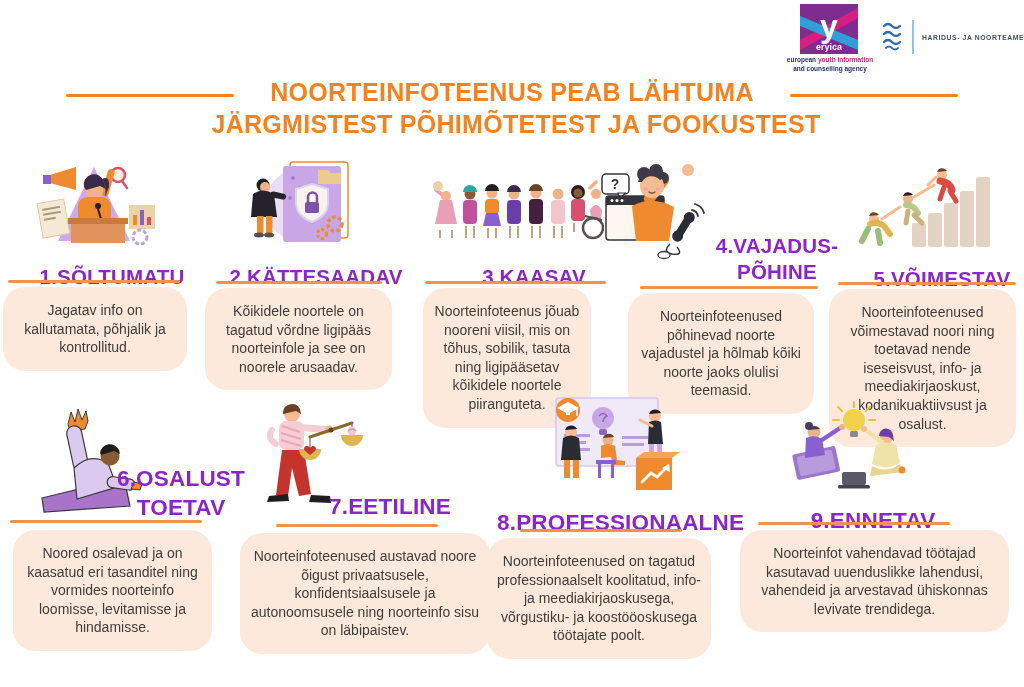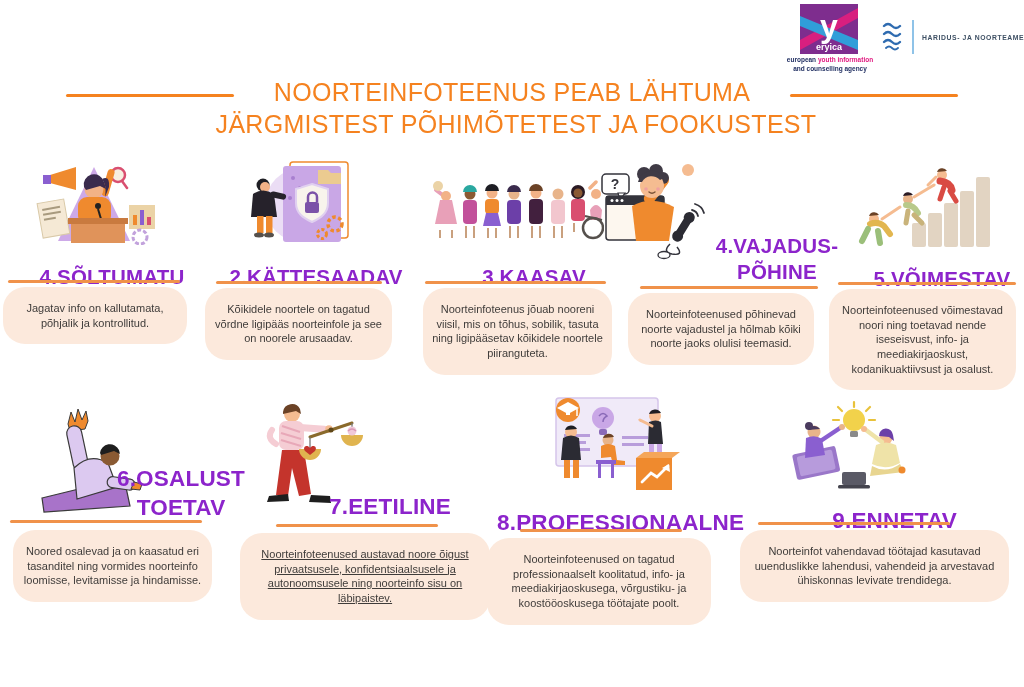--- a/index.html
+++ b/index.html
@@ -13,59 +13,59 @@
   .canvas{
     position:relative;width:1024px;height:687px;background:#fff;overflow:hidden;
     font-family:"Liberation Sans",sans-serif;margin:0 auto;
   }
   .abs{position:absolute;}
   
   .deco-line{position:absolute;height:3px;background:var(--orange);border-radius:2px;}
   .line-left{left:66px;top:94px;width:168px;}
   .line-right{left:790px;top:94px;width:168px;}
   .title-line{position:absolute;left:0;right:0;text-align:center;color:var(--orange);
-    font-weight:normal;font-size:25px;letter-spacing:.3px;}
+    font-weight:bold;font-size:25px;letter-spacing:.3px;}
   .title-1{top:78px;}
   .title-2{top:110px;padding-left:8px;}
   
   .eryica-wrap{position:absolute;left:800px;top:4px;width:58px;}
   .ery-tag{position:absolute;left:772px;top:56px;width:116px;text-align:center;
     font-size:6.5px;line-height:1.35;color:#1B2A5E;font-weight:bold;}
   .ery-tag .pink{color:#E0187F;}
   .harno{position:absolute;left:882px;top:20px;display:flex;align-items:center;}
   .harno-divider{width:2px;height:34px;background:#8FC3E8;margin:0 8px;}
   .harno-label{font-size:6.8px;letter-spacing:.6px;color:#3D4F63;font-weight:bold;white-space:nowrap;}
   
   .ptitle{position:absolute;margin:17px;color:var(--purple);font-weight:bold;
     font-size:20.5px;text-align:center;line-height:1.28;letter-spacing:.2px;}
   .ptitle.big{font-size:22.5px;}
   .punderline{position:absolute;height:3px;background:var(--underline);border-radius:2px;}
   .pbox{position:absolute;margin:0;background:var(--peach);border-radius:22px;
-    color:var(--body);font-size:11px;line-height:1.33;text-align:center;
+    color:var(--body);font-size:14px;line-height:1.33;text-align:center;
     padding:14px 8px;box-sizing:border-box;}
   svg{display:block;}
   
   .ill1{left:28px;top:163px;}  .t1{left:2px;top:247px;width:186px;}
   .u1{left:8px;top:280px;width:172px;}   .b1{left:3px;top:287px;width:184px;}
   .ill2{left:238px;top:158px;} .t2{left:206px;top:247px;width:186px;}
   .u2{left:216px;top:281px;width:166px;} .b2{left:205px;top:288px;width:187px;}
   .ill3{left:430px;top:180px;} .t3{left:424px;top:247px;width:186px;}
-  .u3{left:425px;top:281px;width:181px;} .b3{left:423px;top:288px;width:189px;}
+  .u3{left:425px;top:281px;width:181px;} .b3{left:423px;top:288px;width:168px;}
   .ill4{left:600px;top:160px;} .t4{left:692px;top:216px;width:136px;}
   .u4{left:640px;top:286px;width:178px;} .b4{left:628px;top:293px;width:186px;}
   .ill5{left:848px;top:163px;} .t5{left:828px;top:249px;width:194px;}
   .u5{left:838px;top:282px;width:178px;} .b5{left:829px;top:289px;width:187px;}
   
   .ill6{left:32px;top:406px;}  .t6{left:92px;top:448px;width:144px;}
   .u6{left:10px;top:520px;width:192px;}  .b6{left:13px;top:530px;width:199px;}
   .ill7{left:252px;top:400px;} .t7{left:288px;top:476px;width:170px;}
-  .u7{left:276px;top:524px;width:162px;} .b7{left:240px;top:533px;width:250px;text-decoration:underline;}
+  .u7{left:276px;top:524px;width:162px;} .b7{left:240px;top:533px;width:250px;}
   .ill8{left:522px;top:396px;} .t8{left:480px;top:492px;width:240px;}
   .u8{left:520px;top:529px;width:162px;} .b8{left:487px;top:538px;width:224px;}
-  .ill9{left:778px;top:400px;} .t9{left:772px;top:490px;width:168px;text-align:right;}
+  .ill9{left:778px;top:400px;} .t9{left:772px;top:490px;width:168px;}
   .u9{left:758px;top:522px;width:192px;} .b9{left:740px;top:530px;width:269px;}
 </style>
 </head>
 <body>
 
 <div class="canvas">
 
   <div class="deco-line line-left"></div>
   <div class="deco-line line-right"></div>
   <div class="title-line title-1">NOORTEINFOTEENUS PEAB LÄHTUMA</div>
@@ -119,21 +119,21 @@
     <circle cx="70" cy="43" r="3" fill="#222222"></circle>
       <line x1="70" y1="46" x2="73" y2="56" stroke="#222222" stroke-width="2"></line>
     <rect x="40" y="55" width="60" height="6" fill="#C97A3F"></rect>
     <rect x="43" y="61" width="54" height="19" fill="#E0935A"></rect>
     <rect x="101" y="42" width="26" height="24" fill="#EBD3A6"></rect>
     <rect x="105" y="52" width="4" height="10" fill="#EF8A2E"></rect>
       <rect x="112" y="47" width="4" height="15" fill="#8A5FD0"></rect>
       <rect x="119" y="54" width="4" height="8" fill="#D94F70"></rect>
     <circle cx="112" cy="74" r="7" fill="none" stroke="#C2A2DC" stroke-width="3" stroke-dasharray="4 2"></circle>
   </svg>
-  <h2 class="ptitle t1">4.SÕLTUMATU</h2>
+  <h2 class="ptitle t1">1.SÕLTUMATU</h2>
   <div class="punderline u1"></div>
   <p class="pbox b1">Jagatav info on kallutamata, põhjalik ja kontrollitud.</p>
 
   <svg class="abs ill2" width="120" height="90" viewBox="0 0 120 90">
     <circle cx="64" cy="47" r="37" fill="#EBDDF5"></circle>
     <rect x="52" y="4" width="58" height="76" rx="3" fill="#FFFFFF" stroke="#EF8A2E" stroke-width="1.5"></rect>
     <rect x="45" y="8" width="58" height="76" rx="3" fill="#C9A7E6"></rect>
     <path d="M80 12 h10 l3 3 h10 v11 h-23 z" fill="#EBCB90"></path>
     <circle cx="55" cy="20" r="2" fill="#A87FD0"></circle>
       <circle cx="62" cy="30" r="2" fill="#A87FD0"></circle>

